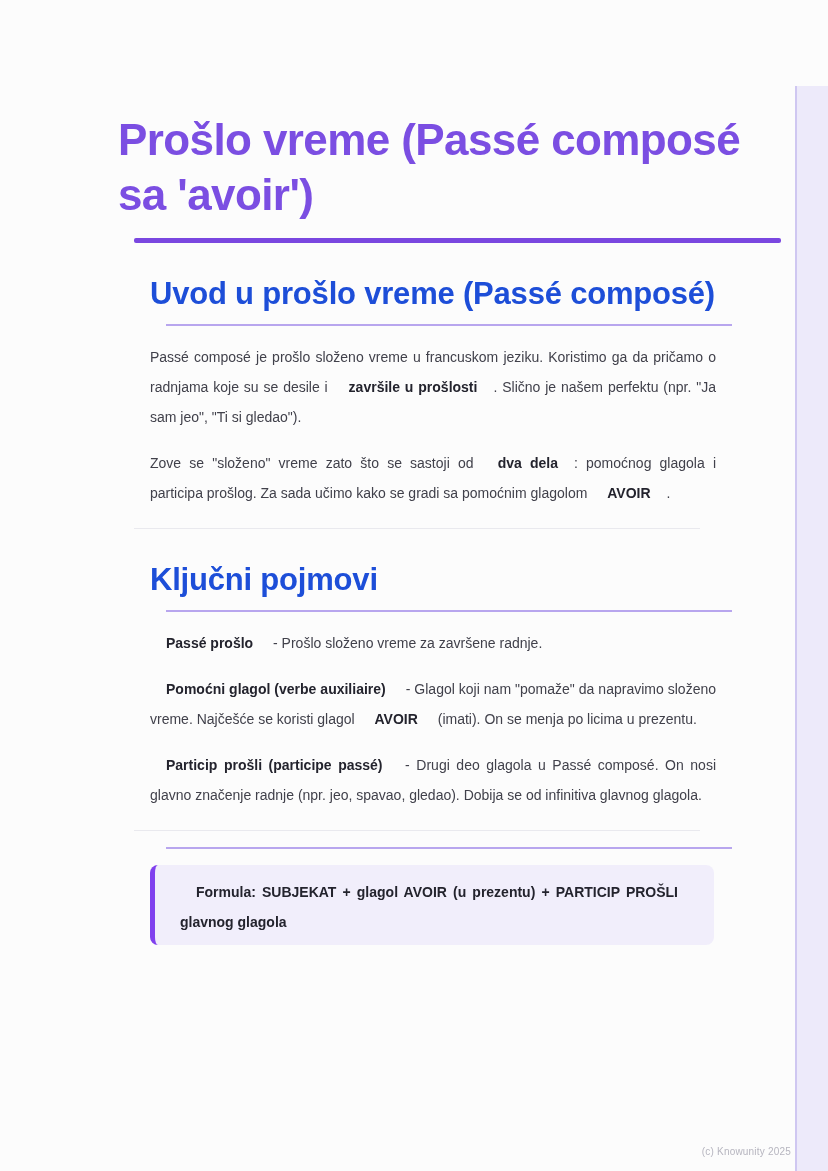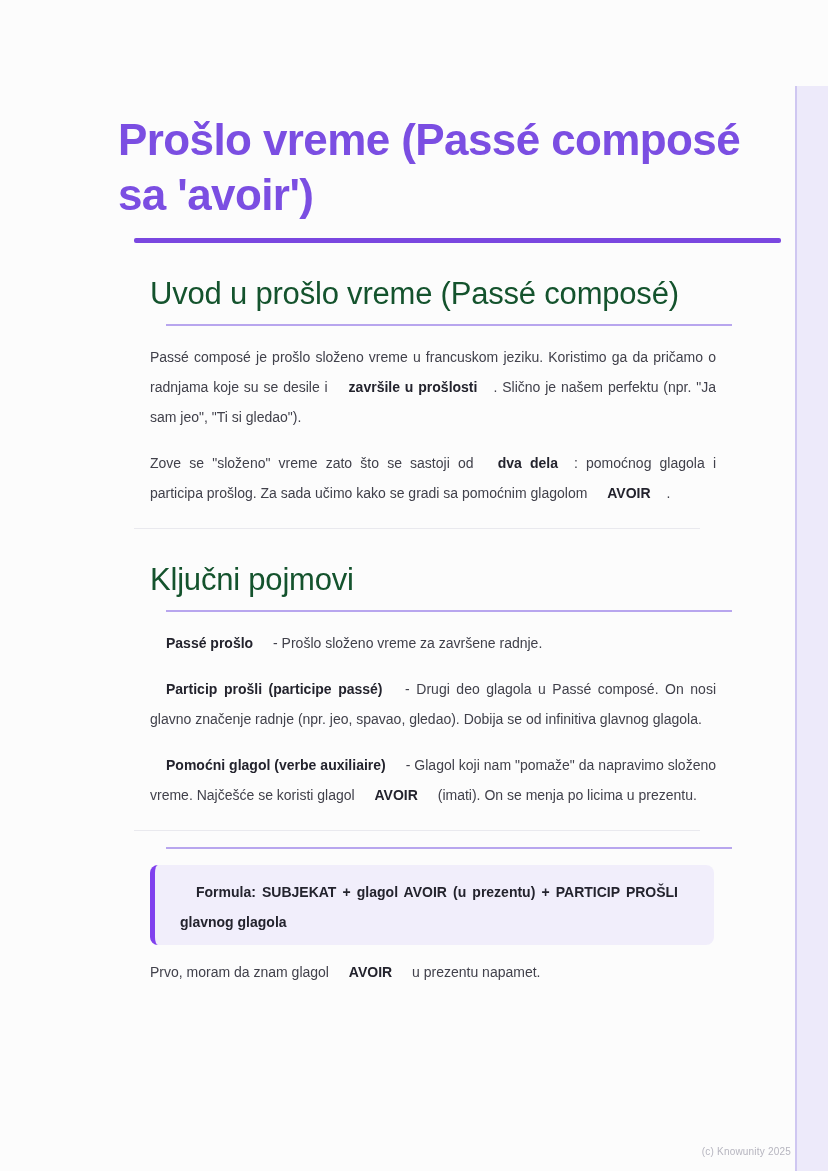--- a/index.html
+++ b/index.html
@@ -14,22 +14,22 @@
   h1 {
     font-size: 44px; line-height: 55px; font-weight: 700;
     letter-spacing: -0.6px; color: #7b4ee2;
     margin: 64px 0 0 0; width: 647px;
   }
   .title-rule {
     height: 5px; width: 647px; background: #7a47e0;
     border-radius: 2px; margin-top: 16px;
   }
   section h2 {
-    font-size: 31px; line-height: 45px; font-weight: 400;
-    letter-spacing: -0.2px; color: #14532d;
+    font-size: 31px; line-height: 45px; font-weight: 700;
+    letter-spacing: -0.2px; color: #1d4ed8;
     margin: 28px 0 0 0; width: 647px;
   }
   .h2-rule { height: 2px; width: 566px; background: #b8a6ee; margin-top: 8px; }
   p {
     font-size: 14px; line-height: 30px; color: #41414b;
     width: 566px; text-align: justify;
     margin: 6px 0 16px 0;
   }
   strong { font-weight: 700; color: #23232d; }
   hr.divider {
@@ -70,27 +70,26 @@
         <h2>Uvod u prošlo vreme (Passé composé)</h2>
         <div class="h2-rule"></div>
         <p>Passé composé je prošlo složeno vreme u francuskom jeziku. Koristimo ga da pričamo o radnjama koje su se desile i <strong>završile u prošlosti</strong>. Slično je našem perfektu (npr. "Ja sam jeo", "Ti si gledao").</p>
         <p>Zove se "složeno" vreme zato što se sastoji od <strong>dva dela</strong>: pomoćnog glagola i participa prošlog. Za sada učimo kako se gradi sa pomoćnim glagolom <strong>AVOIR</strong>.</p>
       </section>
       <hr class="divider">
       <section>
         <h2>Ključni pojmovi</h2>
         <div class="h2-rule"></div>
         <p><strong>Passé prošlo</strong> - Prošlo složeno vreme za završene radnje.</p>
+        <p><strong>Pomoćni glagol (verbe auxiliaire)</strong> - Glagol koji nam "pomaže" da napravimo složeno vreme. Najčešće se koristi glagol <strong>AVOIR</strong> (imati). On se menja po licima u prezentu.</p>
         <p><strong>Particip prošli (participe passé)</strong> - Drugi deo glagola u Passé composé. On nosi glavno značenje radnje (npr. jeo, spavao, gledao). Dobija se od infinitiva glavnog glagola.</p>
-        <p><strong>Pomoćni glagol (verbe auxiliaire)</strong> - Glagol koji nam "pomaže" da napravimo složeno vreme. Najčešće se koristi glagol <strong>AVOIR</strong> (imati). On se menja po licima u prezentu.</p>
       </section>
       <hr class="divider">
       <section>
         <div class="h2-rule"></div>
         <div class="callout">
           <p><strong>Formula: SUBJEKAT + glagol AVOIR (u prezentu) + PARTICIP PROŠLI glavnog glagola</strong></p>
         </div>
-        <p>Prvo, moram da znam glagol <strong>AVOIR</strong> u prezentu napamet.</p>
       </section>
     </div>
 </div>
 
 <div class="watermark">(c) Knowunity 2025</div>
 
 </body></html>

